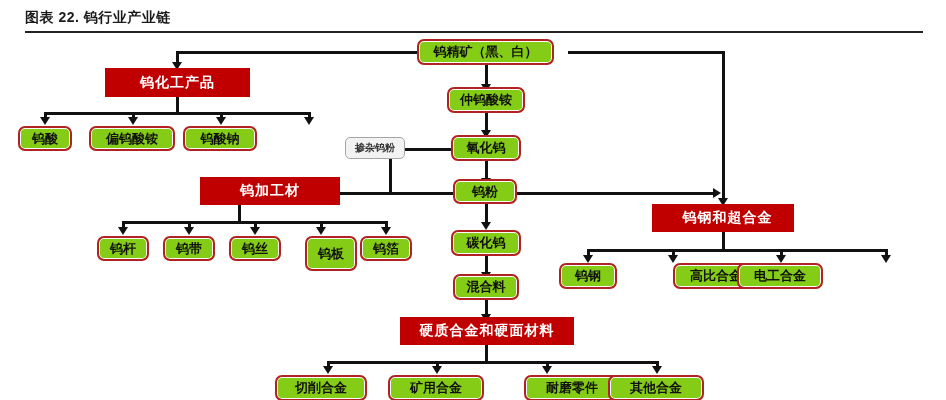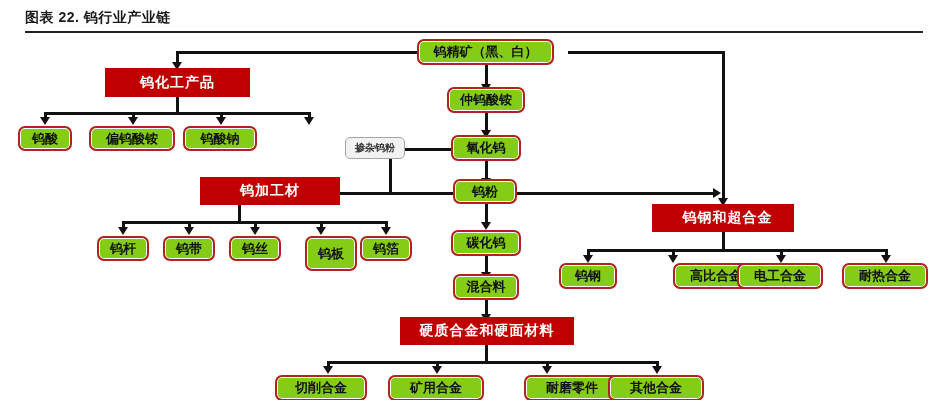--- a/index.html
+++ b/index.html
@@ -180,20 +180,19 @@
 
   <div class="node white" style="left:97px;top:236px;width:52px;height:25px;">钨杆</div>
   <div class="node white" style="left:163px;top:236px;width:52px;height:25px;">钨带</div>
   <div class="node white" style="left:229px;top:236px;width:52px;height:25px;">钨丝</div>
   <div class="node white" style="left:305px;top:236px;width:52px;height:35px;">钨板</div>
   <div class="node white" style="left:360px;top:236px;width:52px;height:25px;">钨箔</div>
 
   <div class="node white" style="left:559px;top:263px;width:58px;height:26px;">钨钢</div>
   <div class="node white" style="left:629px;top:263px;width:86px;height:26px;margin-left:44px;">高比合金</div>
   <div class="node white" style="left:737px;top:263px;width:86px;height:26px;">电工合金</div>
-  <div class="node white" style="left:842px;top:263px;width:86px;height:26px;">耐热合金</div>
 
   <div class="node white" style="left:275px;top:375px;width:92px;height:26px;">切削合金</div>
   <div class="node white" style="left:388px;top:375px;width:96px;height:26px;">矿用合金</div>
   <div class="node white" style="left:524px;top:375px;width:96px;height:26px;">耐磨零件</div>
   <div class="node white" style="left:608px;top:375px;width:96px;height:26px;">其他合金</div>
 
 </div>
 
 </body></html>

